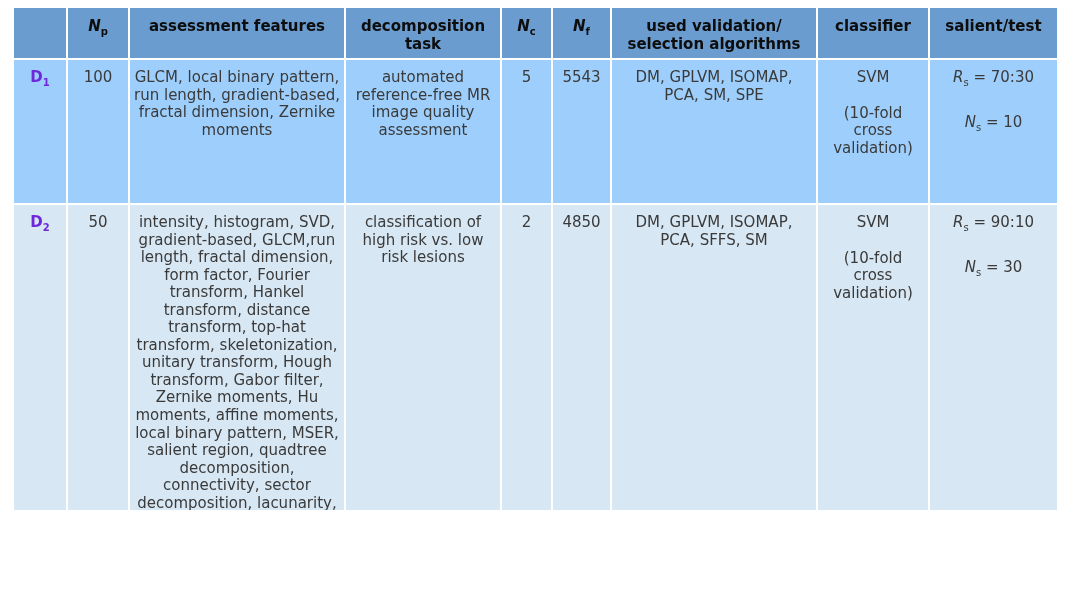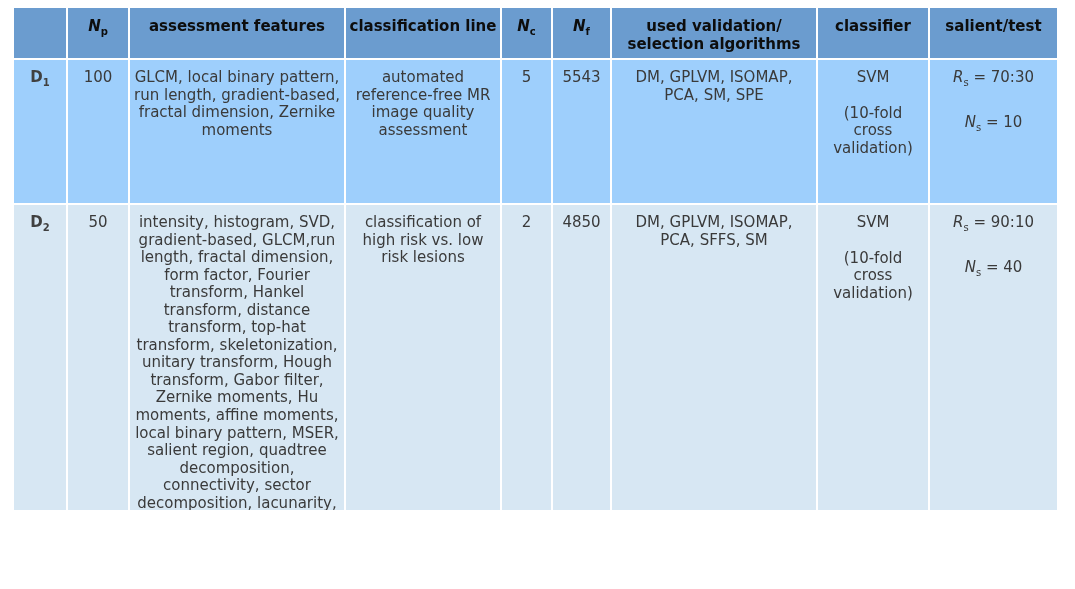--- a/index.html
+++ b/index.html
@@ -43,21 +43,21 @@
   tr.row2 td {
     background: var(--row2-bg, #d7e7f3);
     height: 360px;
   }
   tbody td {
     color: var(--body-text, #3a3a3a);
     padding: 9px 4px 2px 4px;
   }
   td.dlabel {
     font-weight: bold;
-    color: #404040;
+    color: #6d28d9;
   }
   sub {
     font-size: 10px;
     line-height: 0;
   }
   .nvar {
     font-style: italic;
   }
   .ivar {
     font-style: italic;
@@ -86,21 +86,21 @@
       <col style="width:57px">
       <col style="width:204px">
       <col style="width:110px">
       <col style="width:127px">
     </colgroup>
     <thead>
       <tr>
         <th class="hc"></th>
         <th class="hc"><span class="nvar">N</span><sub>p</sub></th>
         <th class="hc">assessment features</th>
-        <th class="hc">classification line</th>
+        <th class="hc">decomposition task</th>
         <th class="hc"><span class="nvar">N</span><sub>c</sub></th>
         <th class="hc"><span class="nvar">N</span><sub>f</sub></th>
         <th class="hc prewrap">used validation/
 selection algorithms</th>
         <th class="hc">classifier</th>
         <th class="hc">salient/test</th>
       </tr>
     </thead>
     <tbody>
       <tr class="row1">
@@ -127,18 +127,18 @@
         <td>classification of high risk vs. low risk lesions</td>
         <td>2</td>
         <td>4850</td>
         <td>DM, GPLVM, ISOMAP, PCA, SFFS, SM</td>
         <td>
           <div>SVM</div>
           <div class="note">(10-fold cross validation)</div>
         </td>
         <td>
           <div class="formula"><span class="ivar">R</span><sub>s</sub><span> = 90:10</span></div>
-          <div class="formula gap"><span class="ivar">N</span><sub>s</sub><span> = 40</span></div>
+          <div class="formula gap"><span class="ivar">N</span><sub>s</sub><span> = 30</span></div>
         </td>
       </tr>
     </tbody>
   </table>
 </div>
 
 </body></html>

